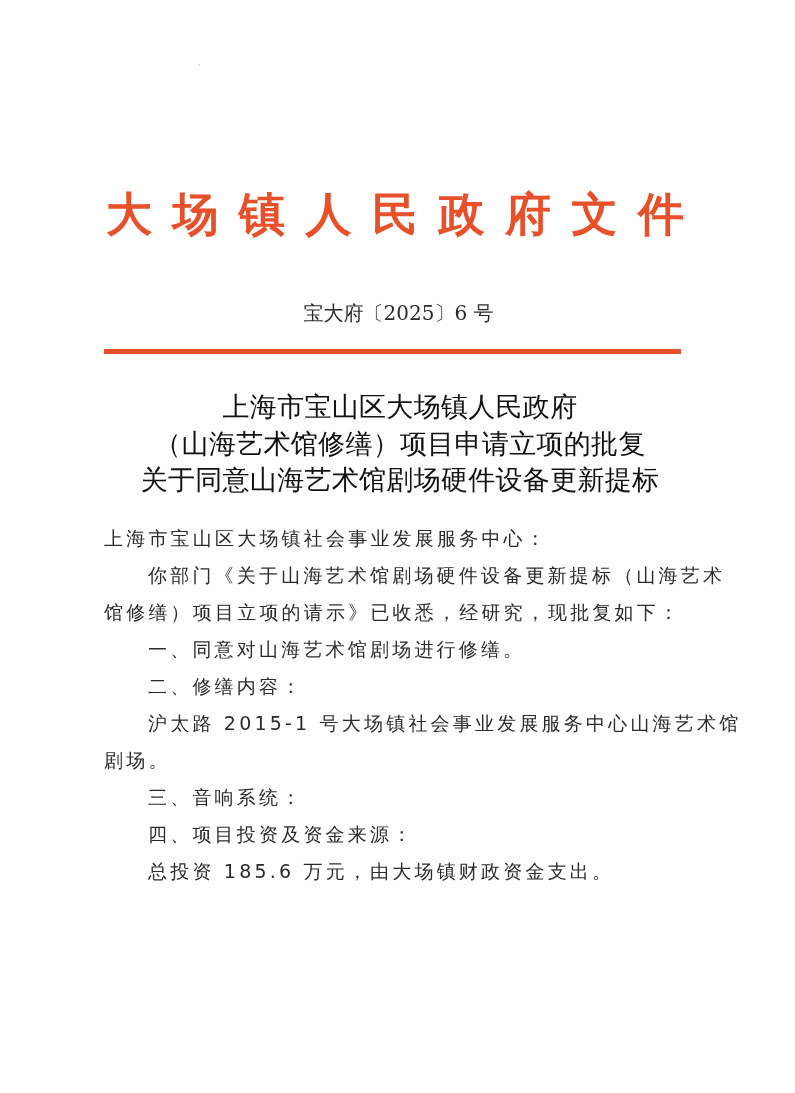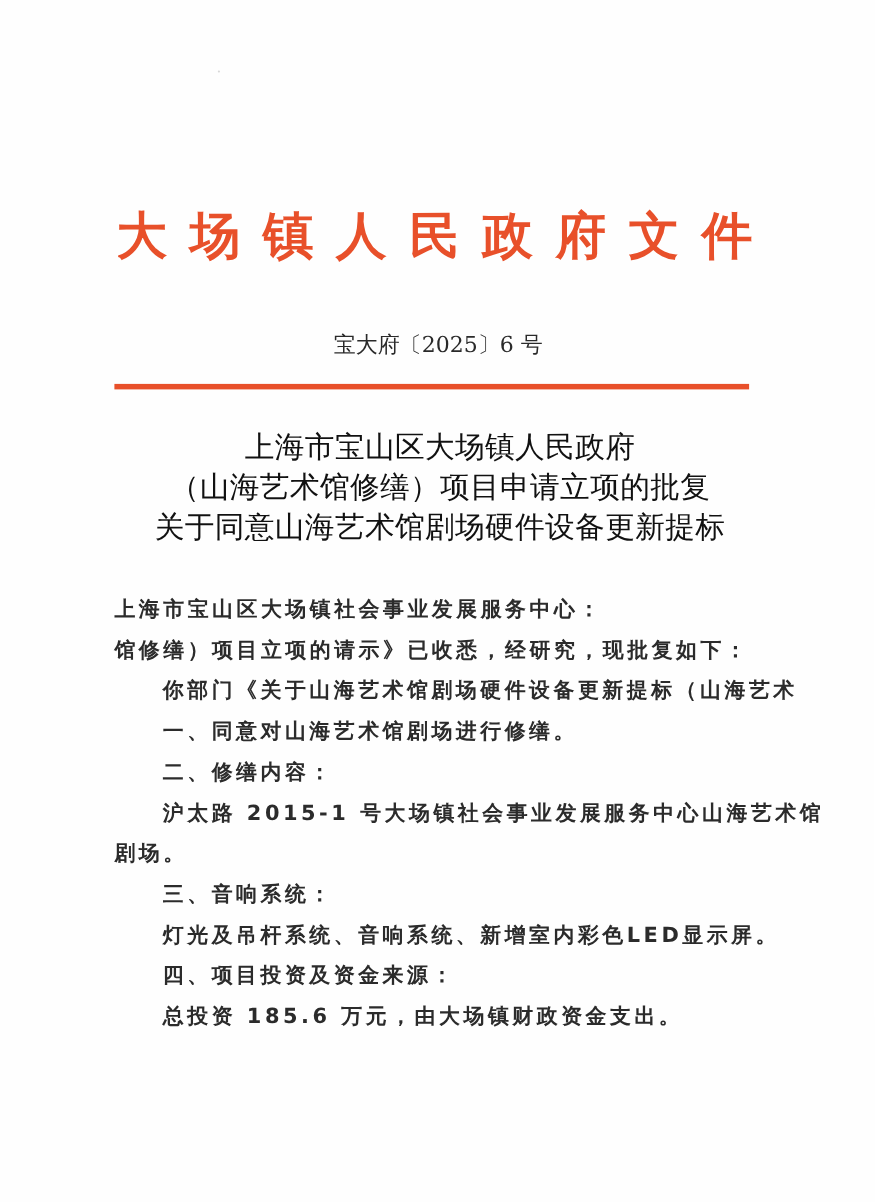--- a/index.html
+++ b/index.html
@@ -77,23 +77,22 @@
       font-weight: 400;
       font-size: 27px;
       line-height: 36.5px;
       color: #111;
       white-space: nowrap;
       letter-spacing: 0.3px;
     }
     .body-block {
       position: absolute;
       left: 104px;
-      top: 536px;
+      top: 520px;
       width: 586px;
-      font-weight: bold;
     }
     .para {
       font-family: "DejaVu Sans", "Liberation Sans", sans-serif;
       font-size: 19px;
       line-height: 37px;
       color: #2b2b2b;
       letter-spacing: 3.2px;
       white-space: nowrap;
     }
     .indent { padding-left: 44px; }
@@ -122,25 +121,24 @@
   <div class="red-rule"></div>
 
   <div class="title-block">
     <div class="title-line">上海市宝山区大场镇人民政府</div>
     <div class="title-line">（山海艺术馆修缮）项目申请立项的批复</div>
     <div class="title-line">关于同意山海艺术馆剧场硬件设备更新提标</div>
   </div>
 
   <div class="body-block">
     <div class="para">上海市宝山区大场镇社会事业发展服务中心：</div>
+    <div class="para indent">你部门《关于山海艺术馆剧场硬件设备更新提标（山海艺术</div>
     <div class="para">馆修缮）项目立项的请示》已收悉，经研究，现批复如下：</div>
-    <div class="para indent">你部门《关于山海艺术馆剧场硬件设备更新提标（山海艺术</div>
     <div class="para indent">一、同意对山海艺术馆剧场进行修缮。</div>
     <div class="para indent">二、修缮内容：</div>
     <div class="para indent">沪太路 2015-1 号大场镇社会事业发展服务中心山海艺术馆</div>
     <div class="para">剧场。</div>
     <div class="para indent">三、音响系统：</div>
-    <div class="para indent">灯光及吊杆系统、音响系统、新增室内彩色LED显示屏。</div>
     <div class="para indent">四、项目投资及资金来源：</div>
     <div class="para indent">总投资 185.6 万元，由大场镇财政资金支出。</div>
   </div>
 
 </div>
 
 </body></html>

